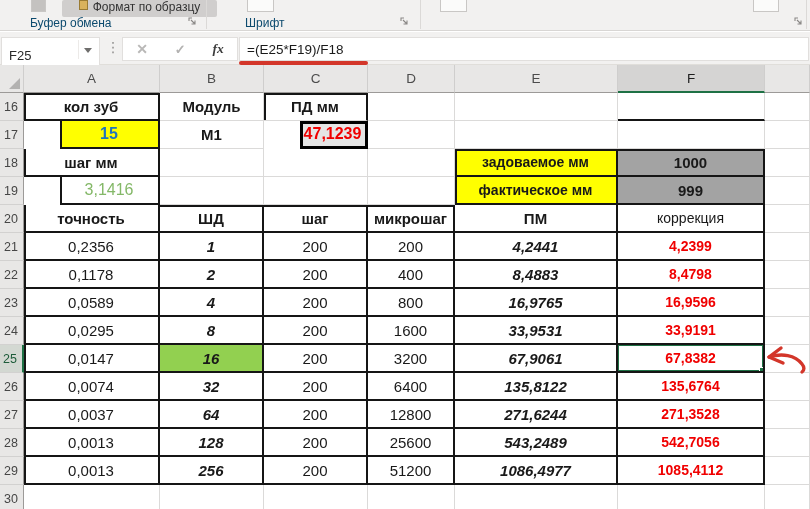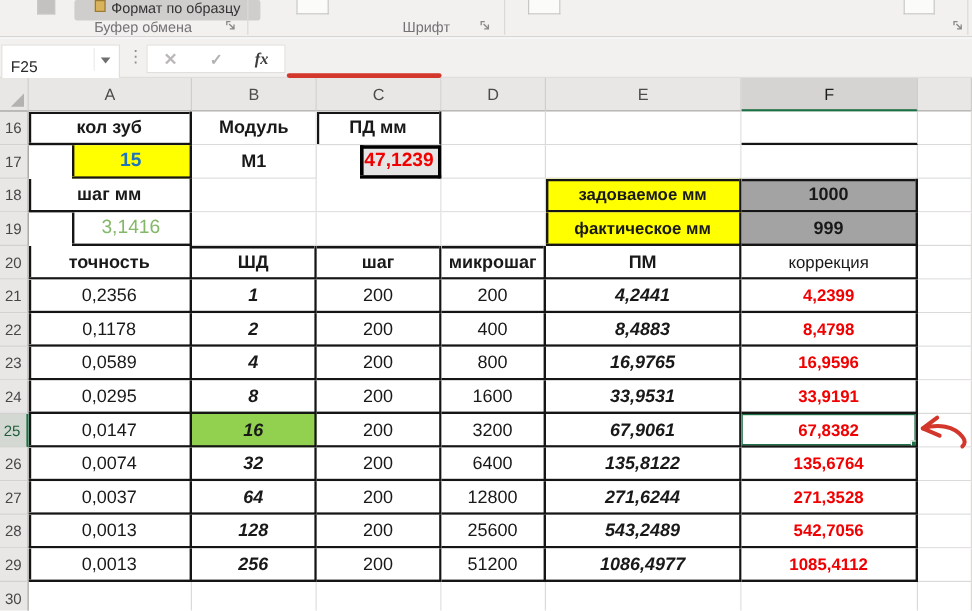--- a/index.html
+++ b/index.html
@@ -9,21 +9,21 @@
   
   .ribbon { position:absolute; left:0; top:0; width:810px; height:31px; background:#f2f1f0; border-bottom:1px solid #d8d6d4; }
   .fmt-btn { position:absolute; left:62px; top:0; width:155px; height:17px; background:#d0cecd; border-radius:2px;
              display:flex; align-items:flex-start; justify-content:center; gap:5px; font-size:12px; color:#333; overflow:hidden; }
   .fmt-ico { width:9px; height:10px; background:#d9b25c; border:1px solid #9a7b33; }
   .frag { position:absolute; top:0; height:12px; background:#fbfbfa; border:1px solid #c9c7c5; border-top:none; }
   .frag.f0 { left:31px; width:15px; background:#c4c2c0; }
   .frag.f1 { left:247px; width:27px; }
   .frag.f2 { left:440px; width:27px; }
   .frag.f3 { left:753px; width:26px; }
-  .grp-label { position:absolute; top:16px; height:14px; font-size:12px; color:#737373; text-align:right; }
+  .grp-label { position:absolute; top:16px; height:14px; font-size:12px; color:#0c4a6e; text-align:left; }
   .gl0 { left:30px;  width:130px; }
   .gl1 { left:245px; width:130px; }
   .gl2 { left:520px; width:145px;margin-top:36px; }
   .launcher { position:absolute; top:17px; width:10px; height:10px; }
   .l0 { left:188px; } .l1 { left:400px; } .l2 { left:794px; }
   .vsep { position:absolute; top:0; width:1px; height:29px; background:#dbd9d7; }
   .s0 { left:206px; } .s1 { left:420px; } .s2 { left:806px; }
 
   
   .fbar { position:absolute; left:0; top:32px; width:810px; height:33px; background:#f2f1f0; border-bottom:1px solid #e0deda; }
@@ -125,20 +125,23 @@
     <span>F25</span>
     <span class="nb-div"></span>
     <span class="nb-caret"></span>
   </div>
   <div class="dots">⋮</div>
   <div class="fxbox">
     <span class="fx-x">✕</span>
     <span class="fx-c">✓</span>
     <span class="fx-f">fx</span>
   </div>
+  <div class="formulabox">
+    <span>=(E25*F19)/F18</span>
+  </div>
 </div>
 
 <div class="red-underline"></div>
 
 <div class="grid">
 
   <div class="c hdr corner">
       <span class="corner-tri"></span>
     </div>
   <div class="c hdr">A</div>

